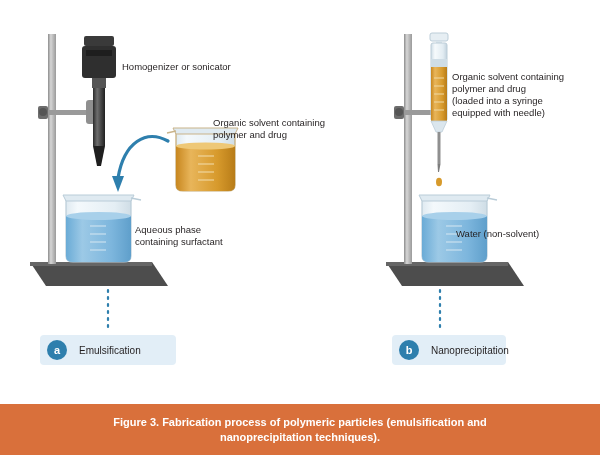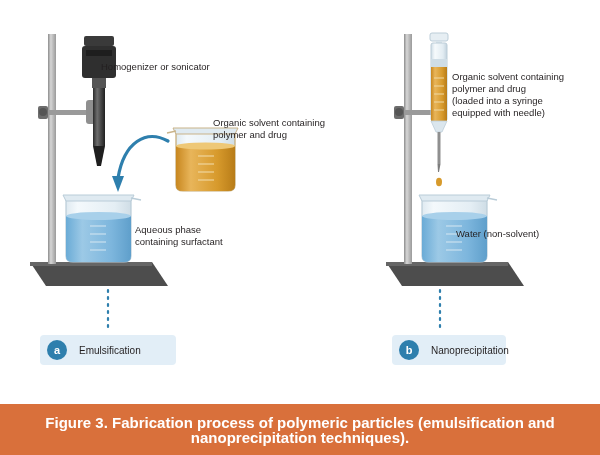--- a/index.html
+++ b/index.html
@@ -30,21 +30,21 @@
   #panel-b { left: 300px; }
 
   
   .label {
     position: absolute;
     font-size: 9.5px;
     line-height: 12px;
     color: #231f20;
     white-space: pre-line;
   }
-  .label-homogenizer { left: 101px; top: 61px; }
+  .label-homogenizer { left: 122px; top: 61px; }
   .label-organic-a { left: 213px; top: 117px; width: 140px; }
   .label-aqueous { left: 135px; top: 224px; width: 115px; }
   .label-organic-b { left: 452px; top: 71px; width: 145px; }
   .label-water { left: 456px; top: 228px; }
 
   
   .callout {
     position: absolute;
     height: 30px;
     background: #e2eef7;
@@ -80,21 +80,21 @@
     top: 404px;
     width: 600px;
     height: 51px;
     background: #d9703b;
     display: flex;
     align-items: center;
     justify-content: center;
   }
   #caption-text {
     color: #ffffff;
-    font-size: 15px;
+    font-size: 11px;
     font-weight: bold;
     line-height: 15px;
     text-align: center;
     white-space: pre-line;
     padding: 0 24px;
   }
 </style>
 </head>
 <body>
 

